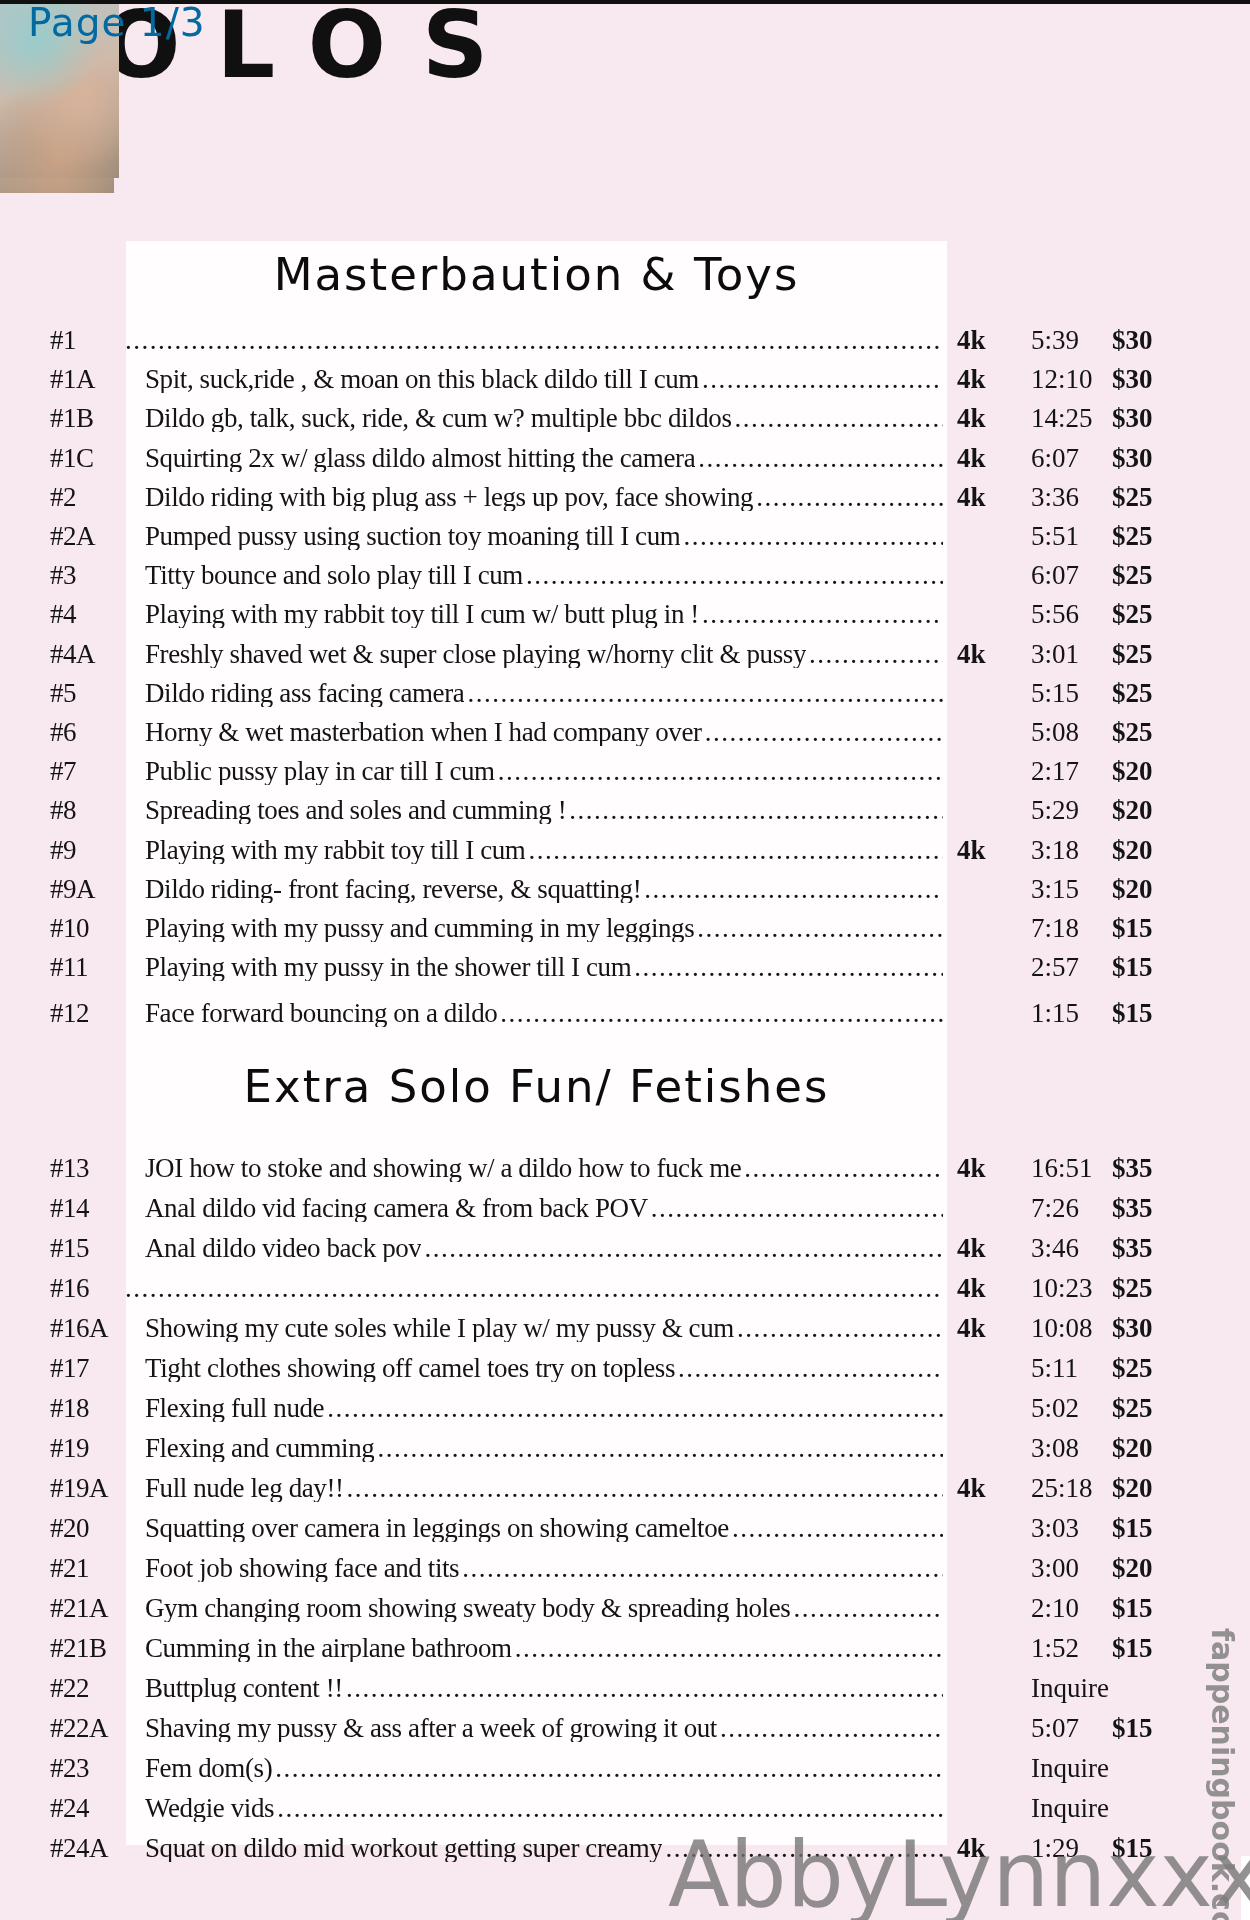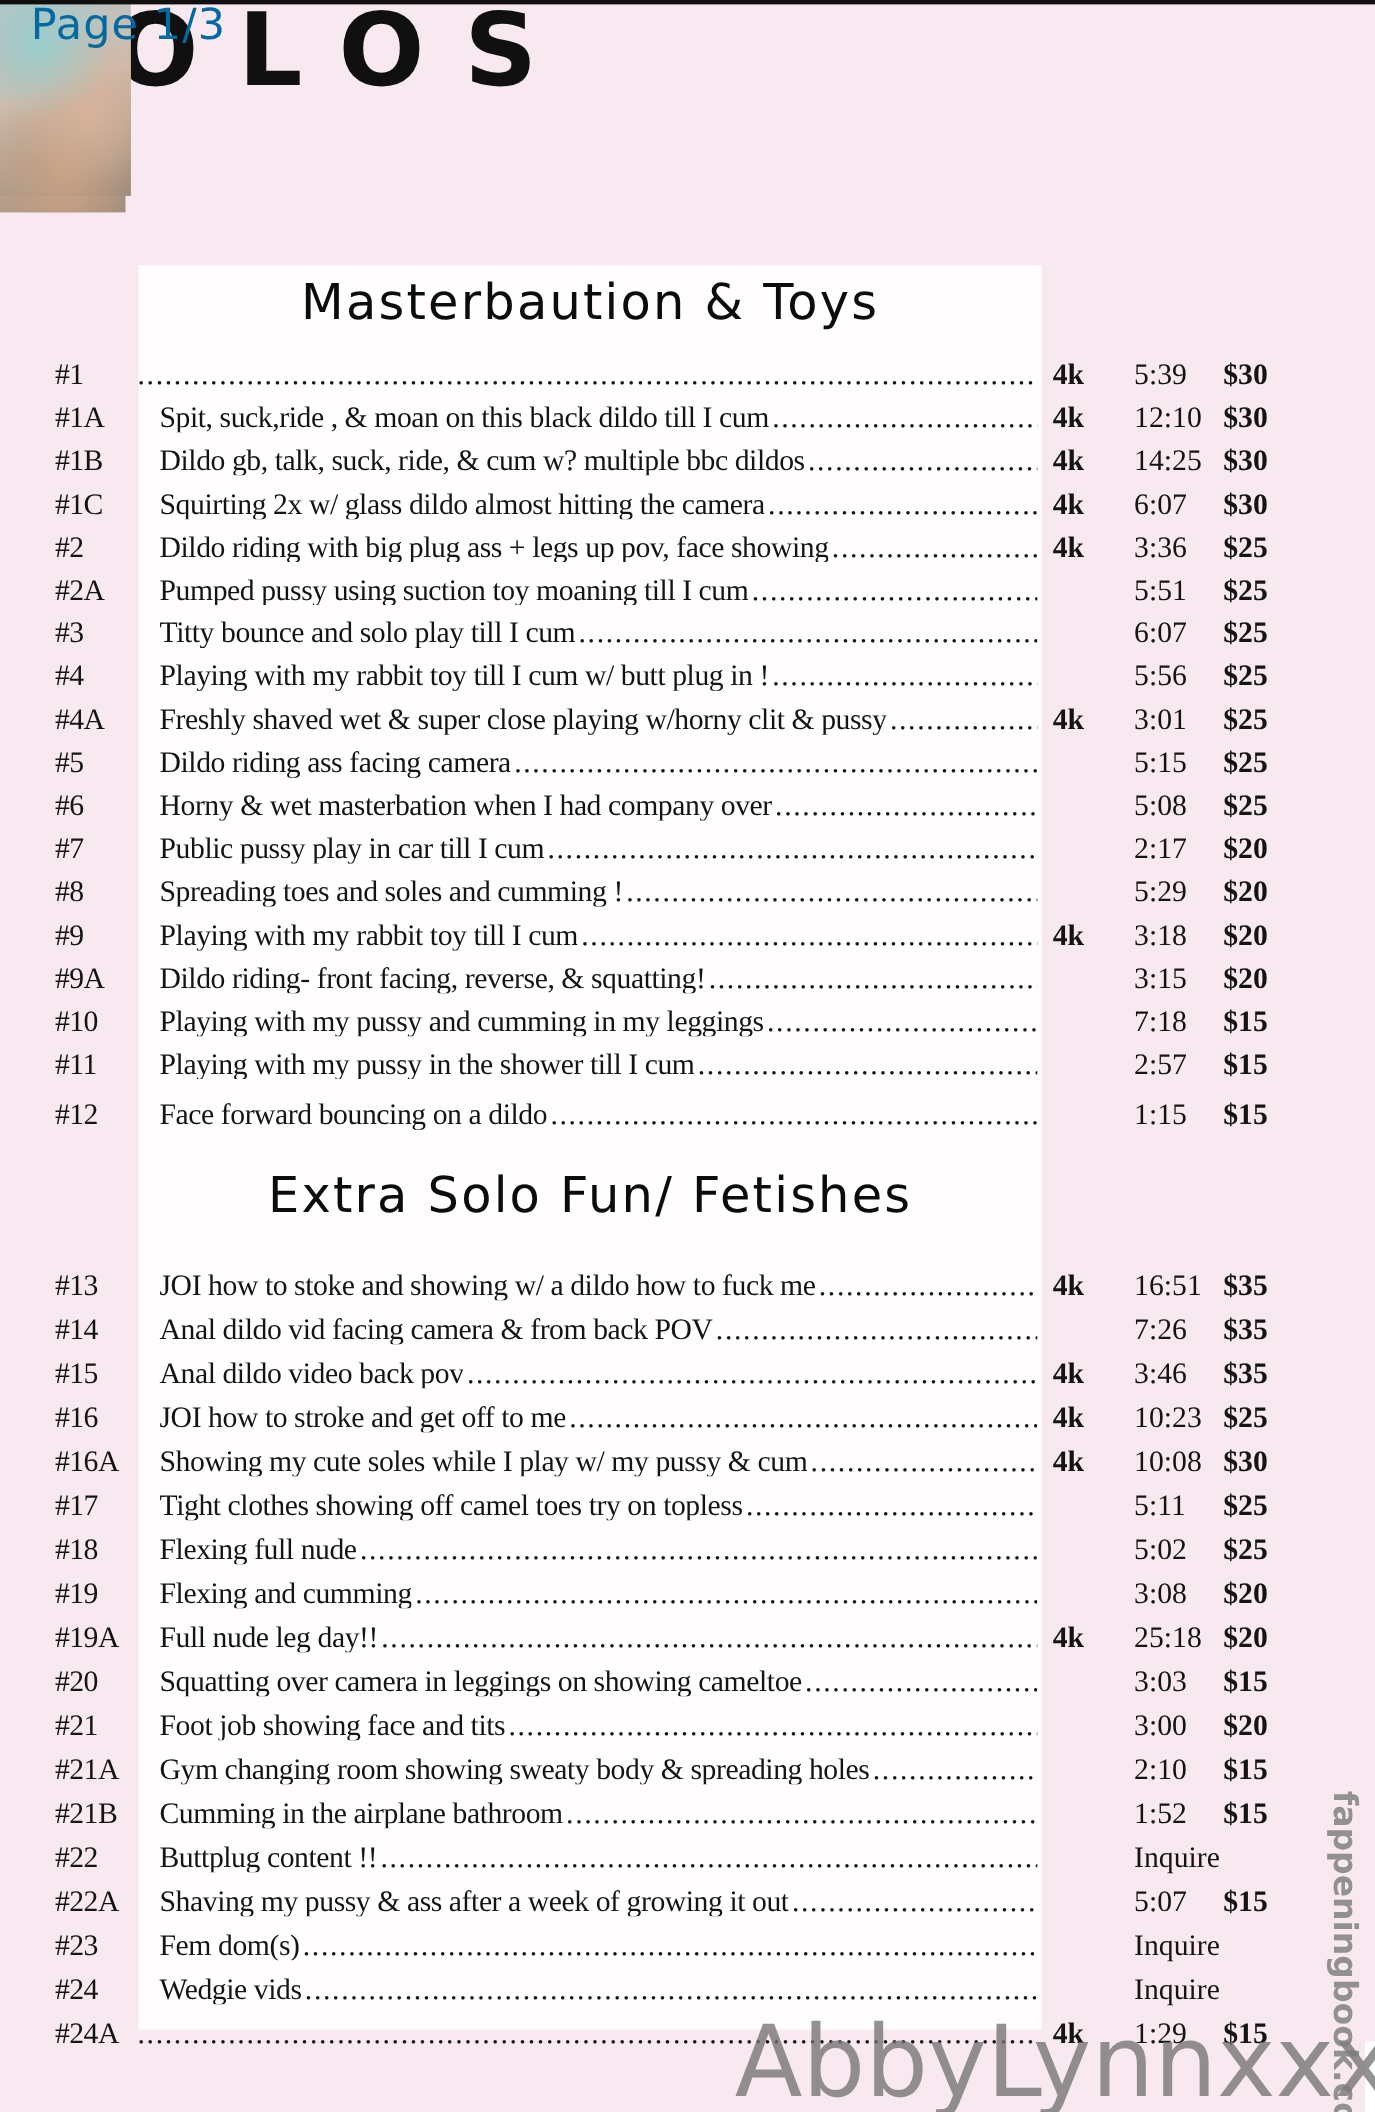--- a/index.html
+++ b/index.html
@@ -254,21 +254,20 @@
       <div class="row">
     <span class="cell id">#15</span>
     <span class="cell desc">Anal dildo video back pov</span>
     <span class="cell leader" aria-hidden="true">..........................................................................................................................................................................</span>
     <span class="cell uhd">4k</span>
     <span class="cell time">3:46</span>
     <span class="cell price">$35</span>
   </div>
       <div class="row">
     <span class="cell id">#16</span>
-    <span class="cell desc">JOI how to stroke and get off to me</span>
     <span class="cell leader" aria-hidden="true">..........................................................................................................................................................................</span>
     <span class="cell uhd">4k</span>
     <span class="cell time">10:23</span>
     <span class="cell price">$25</span>
   </div>
       <div class="row">
     <span class="cell id">#16A</span>
     <span class="cell desc">Showing my cute soles while I play w/ my pussy &amp; cum</span>
     <span class="cell leader" aria-hidden="true">..........................................................................................................................................................................</span>
     <span class="cell uhd">4k</span>
@@ -366,20 +365,21 @@
       <div class="row">
     <span class="cell id">#24</span>
     <span class="cell desc">Wedgie vids</span>
     <span class="cell leader" aria-hidden="true">..........................................................................................................................................................................</span>
     <span class="cell uhd"></span>
     <span class="cell time">Inquire</span>
     <span class="cell price"></span>
   </div>
       <div class="row">
     <span class="cell id">#24A</span>
+    <span class="cell desc">Squat on dildo mid  workout getting super creamy</span>
     <span class="cell leader" aria-hidden="true">..........................................................................................................................................................................</span>
     <span class="cell uhd">4k</span>
     <span class="cell time">1:29</span>
     <span class="cell price">$15</span>
   </div>
     </div>
 
   <div class="watermark">AbbyLynnxxx</div>
   <div class="side-watermark">fappeningbook.com</div>
 

